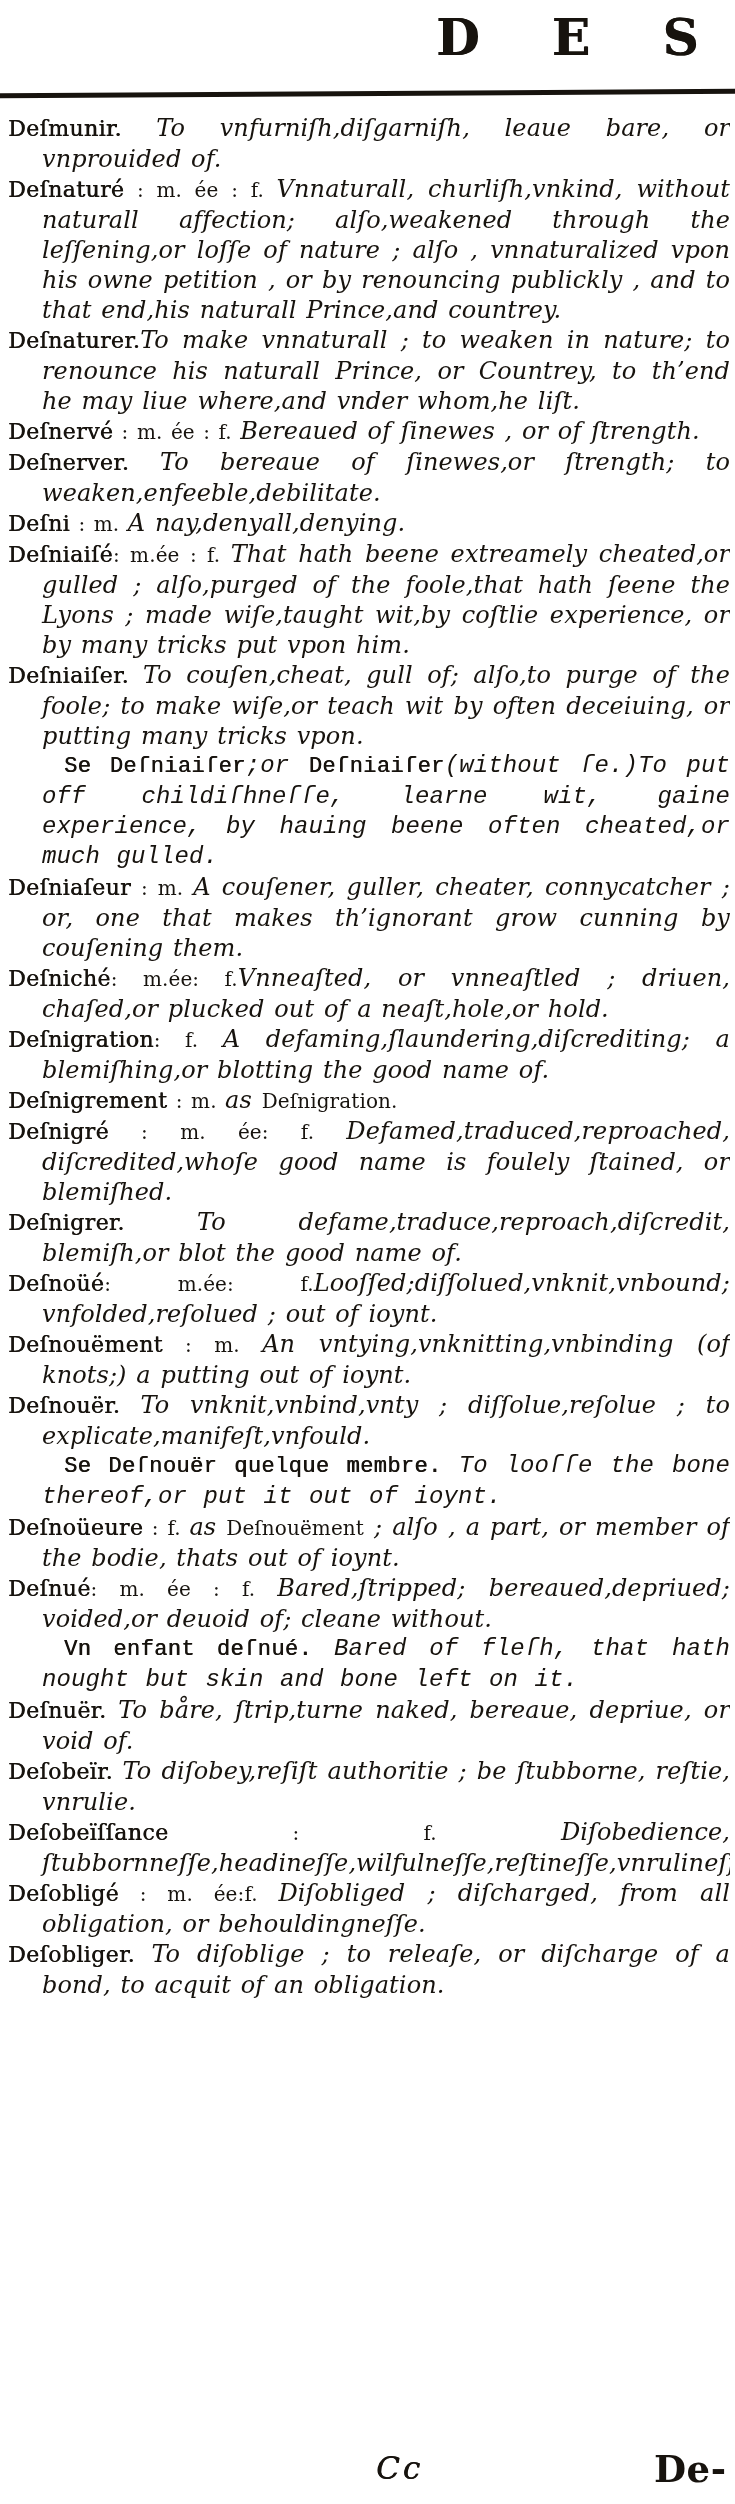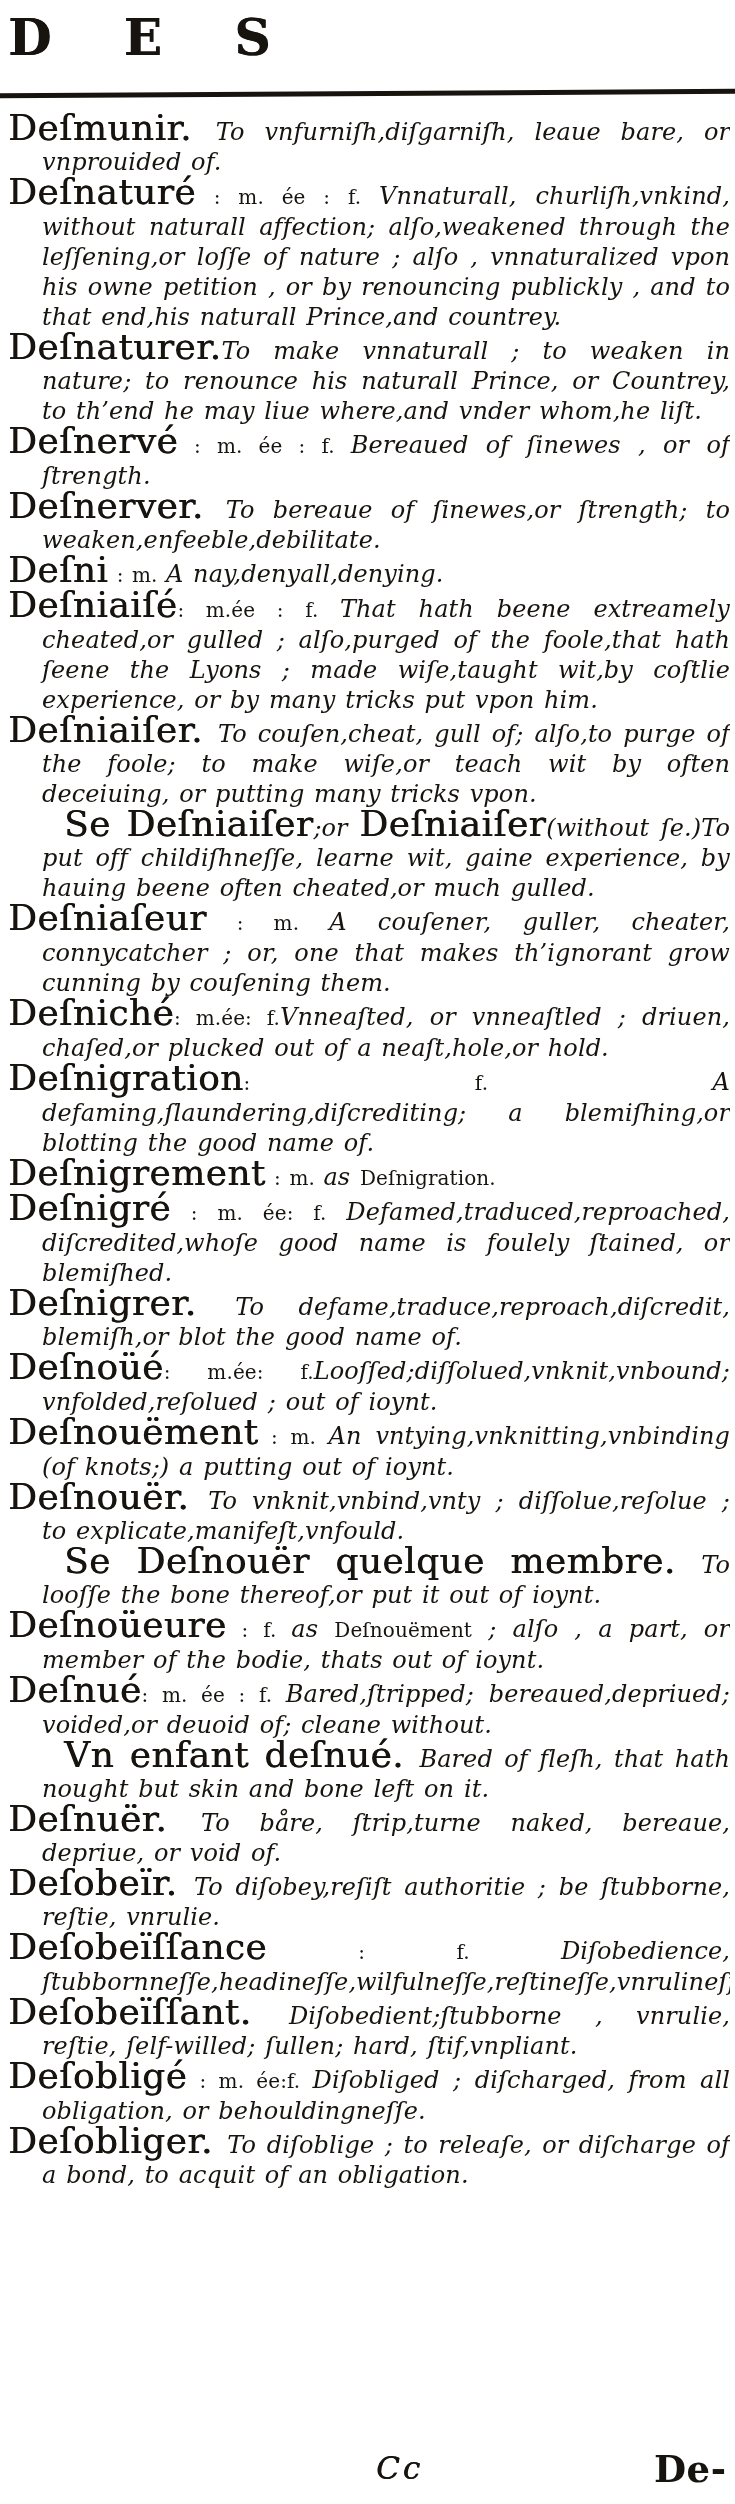--- a/index.html
+++ b/index.html
@@ -7,22 +7,22 @@
     width: 735px; height: 2504px;
     background: #ffffff;
     position: relative;
     overflow: hidden;
     font-family: "DejaVu Serif", serif;
     color: #17130e;
   }
   .page { position: absolute; inset: 0; }
   .header {
     position: absolute;
-    top: 8px; left: 8px; width: 710px;
-    text-align: left;
+    top: 8px; left: 16px; width: 710px;
+    text-align: right;
     font-size: 50px;
     font-weight: bold;
     letter-spacing: 0.55em;
     color: #17130e;
     text-shadow: 0.6px 0 0 #17130e;
   }
   .rule {
     position: absolute;
     top: 91px; left: 0;
     width: 735px; height: 5px;
@@ -39,24 +39,24 @@
   p.entry {
     margin: 0;
     font-size: 24px;
     line-height: 30px;
     text-align: justify;
     padding-left: 34px;
     text-indent: -34px;
     word-spacing: 2px;
     letter-spacing: 0.1px;
   }
-  p.entry.sub { text-indent: 22px; }
+  p.entry.sub { text-indent: 22px; font-family: Liberation Mono, monospace; }
   .seg-hw {
     font-style: normal;
-    font-size: 36px;
+    font-size: 22px;
     letter-spacing: 0.4px;
     text-shadow: 0.55px 0 0 #17130e;
   }
   .seg-rm { font-style: normal; font-size: 20px; }
   .seg-it { font-style: italic; }
   .sig {
     position: absolute;
     top: 2450px; left: 376px;
     font-size: 31px;
     font-style: italic;
@@ -97,19 +97,18 @@
       <p class="entry"><span class="seg-hw">Deſnoüé</span><span class="seg-rm">: m.ée: f.</span><span class="seg-it">Looſſed;diſſolued,vnknit,vnbound; vnfolded,reſolued ; out of ioynt.</span></p>
       <p class="entry"><span class="seg-hw">Deſnouëment</span><span class="seg-rm"> : m. </span><span class="seg-it">An vntying,vnknitting,vnbinding (of knots;) a putting out of ioynt.</span></p>
       <p class="entry"><span class="seg-hw">Deſnouër. </span><span class="seg-it">To vnknit,vnbind,vnty ; diſſolue,reſolue ; to explicate,manifeſt,vnfould.</span></p>
       <p class="entry sub"><span class="seg-hw">Se Deſnouër quelque membre. </span><span class="seg-it">To looſſe the bone thereof,or put it out of ioynt.</span></p>
       <p class="entry"><span class="seg-hw">Deſnoüeure</span><span class="seg-rm"> : f. </span><span class="seg-it">as </span><span class="seg-rm">Deſnouëment</span><span class="seg-it"> ; alſo , a part, or member of the bodie, thats out of ioynt.</span></p>
       <p class="entry"><span class="seg-hw">Deſnué</span><span class="seg-rm">: m. ée : f. </span><span class="seg-it">Bared,ſtripped; bereaued,depriued; voided,or deuoid of; cleane without.</span></p>
       <p class="entry sub"><span class="seg-hw">Vn enfant deſnué. </span><span class="seg-it">Bared of fleſh, that hath nought but skin and bone left on it.</span></p>
       <p class="entry"><span class="seg-hw">Deſnuër. </span><span class="seg-it">To båre, ſtrip,turne naked, bereaue, depriue, or void of.</span></p>
       <p class="entry"><span class="seg-hw">Deſobeïr. </span><span class="seg-it">To diſobey,reſiſt authoritie ; be ſtubborne, reſtie, vnrulie.</span></p>
       <p class="entry"><span class="seg-hw">Deſobeïſſance</span><span class="seg-rm"> : f. </span><span class="seg-it">Diſobedience, ſtubbornneſſe,headineſſe,wilfulneſſe,reſtineſſe,vnrulineſſe.</span></p>
-      <p class="entry"><span class="seg-hw">Deſobeïſſant. </span><span class="seg-it">Diſobedient;ſtubborne , vnrulie, reſtie, ſelf-willed; ſullen; hard, ſtif,vnpliant.</span></p>
       <p class="entry"><span class="seg-hw">Deſobligé</span><span class="seg-rm"> : m. ée:f. </span><span class="seg-it">Diſobliged ; diſcharged, from all obligation, or behouldingneſſe.</span></p>
       <p class="entry"><span class="seg-hw">Deſobliger. </span><span class="seg-it">To diſoblige ; to releaſe, or diſcharge of a bond, to acquit of an obligation.</span></p>
     </div>
   <div class="sig">Cc</div>
   <div class="catchword">De-</div>
 </div>
 
 </body></html>

